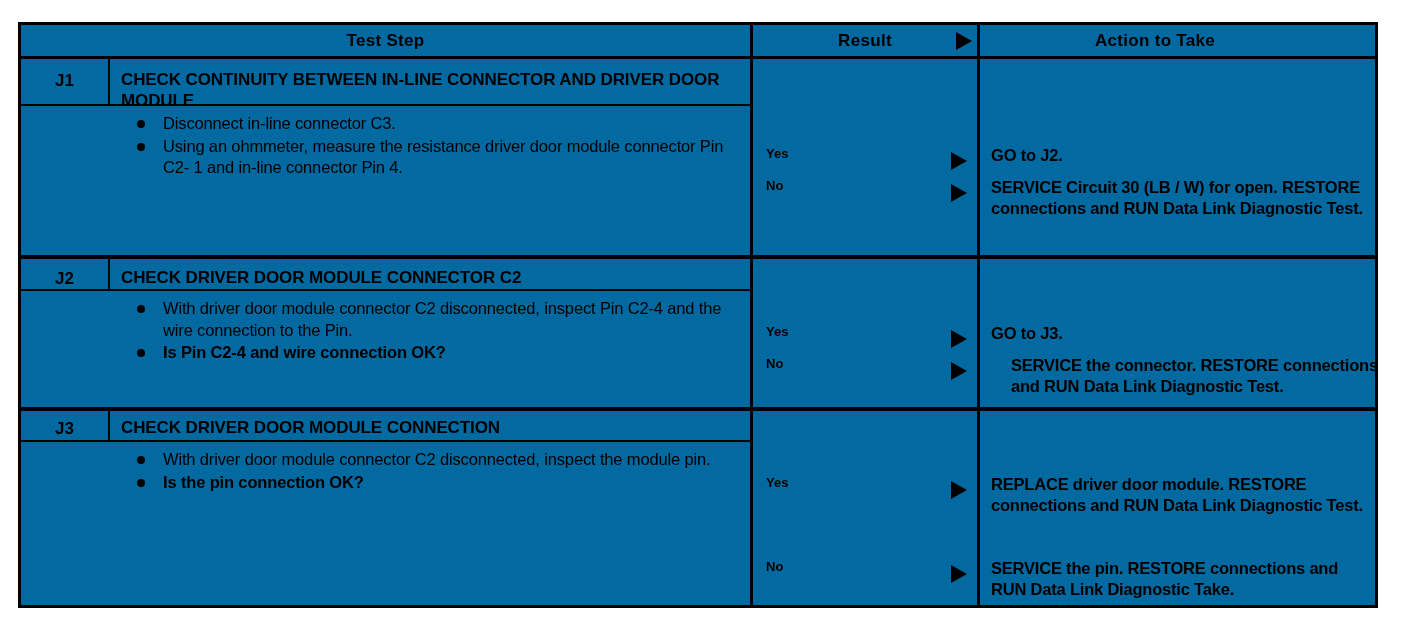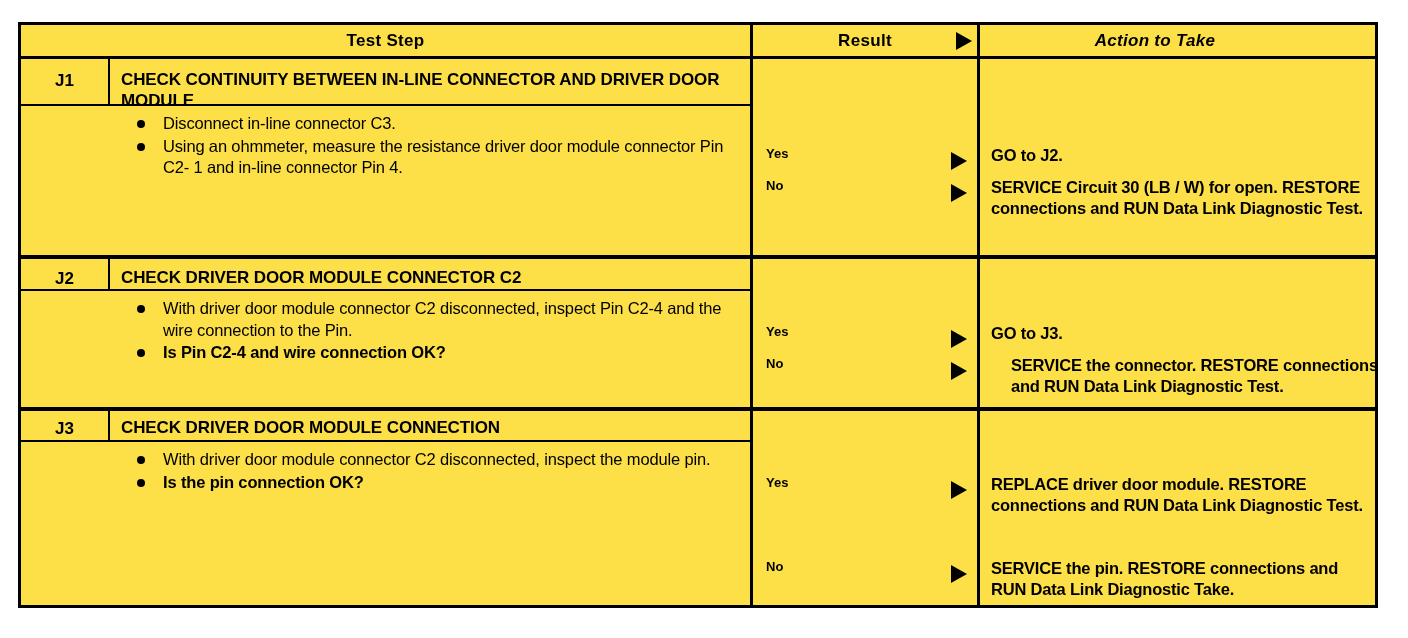--- a/index.html
+++ b/index.html
@@ -19,21 +19,21 @@
 
   
   #diagnostic-table {
     position: absolute;
     left: 18px;
     top: 22px;
     width: 1360px;
     height: 586px;
     border: 3px solid #000;
     box-sizing: border-box;
-    background: #fde047;
+    background: #0369a1;
   }
 
   
   .hrule {
     position: absolute;
     background: #000;
     left: 0;
   }
   .vrule {
     position: absolute;
@@ -59,21 +59,21 @@
     top: 0;
     height: 31px;
     line-height: 31px;
     font-size: 17px;
     font-weight: bold;
     text-align: center;
     letter-spacing: 0.3px;
   }
   #header-test-step { left: 0;    width: 729px; }
   #header-result    { left: 732px; width: 224px; }
-  #header-action    { left: 959px; width: 350px; font-style: italic; }
+  #header-action    { left: 959px; width: 350px; }
 
   
   .tri {
     display: block;
     width: 0;
     height: 0;
     border-top: 9px solid transparent;
     border-bottom: 9px solid transparent;
     border-left: 16px solid #000;
   }

